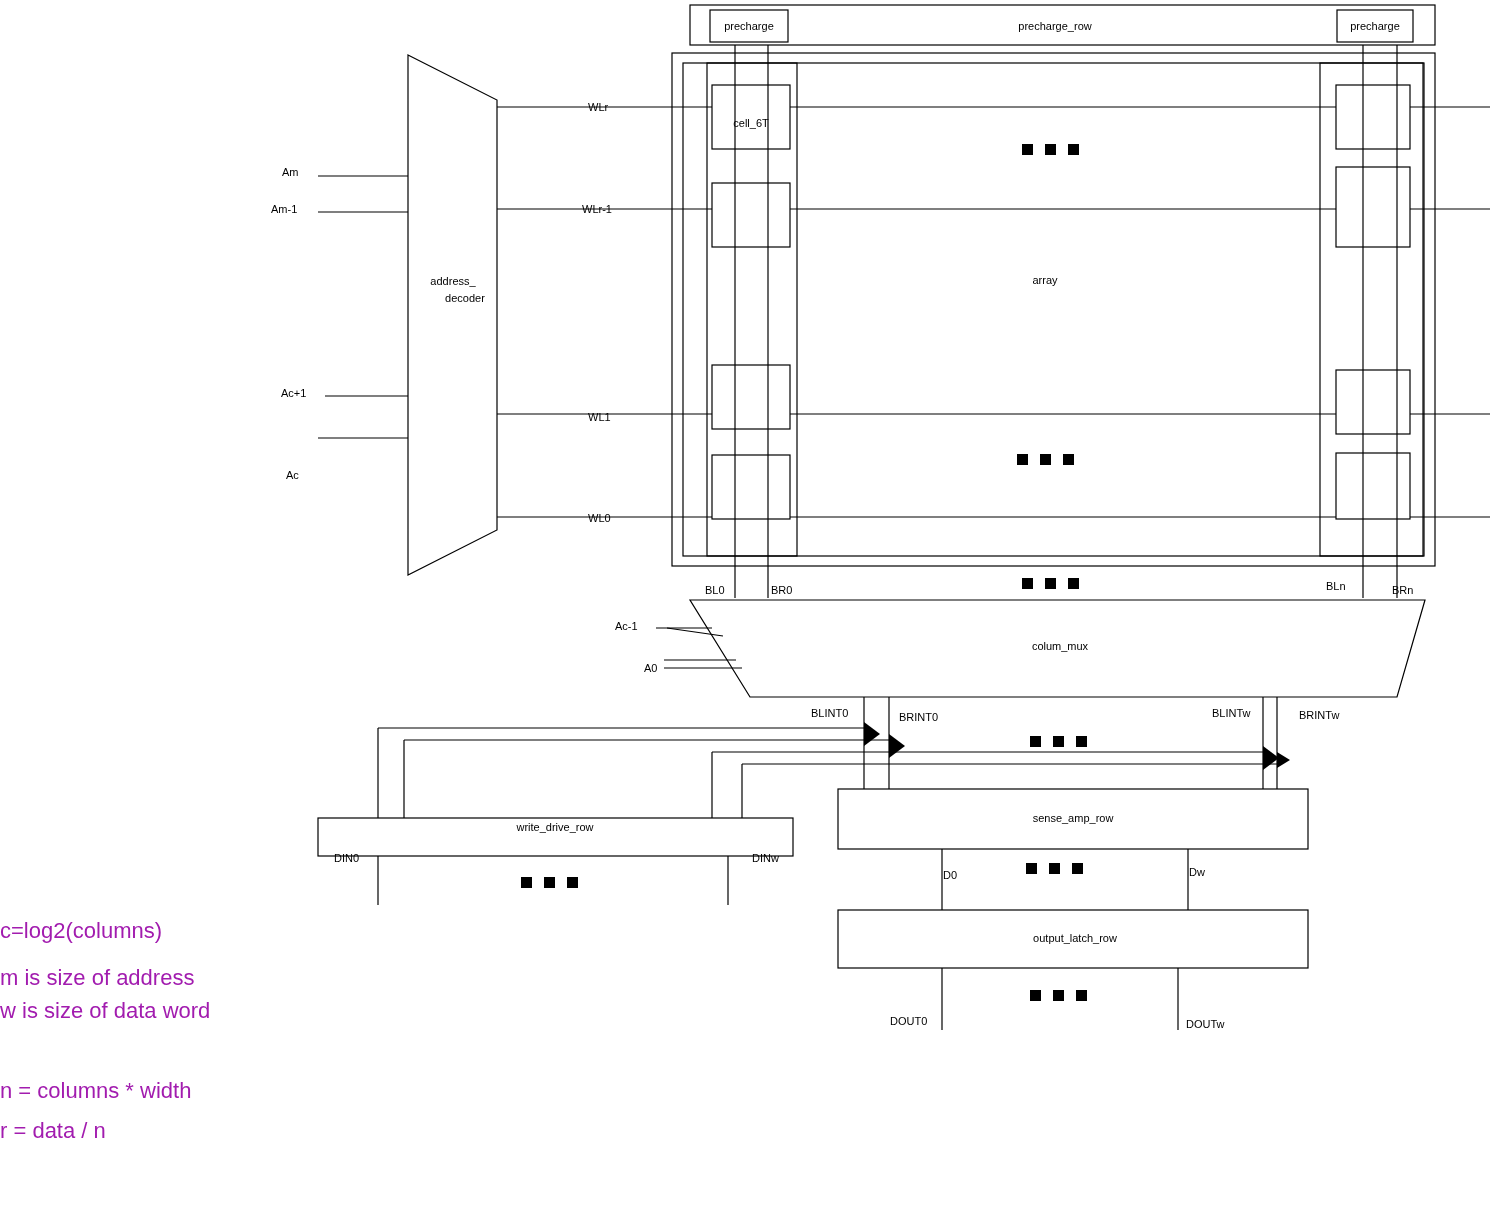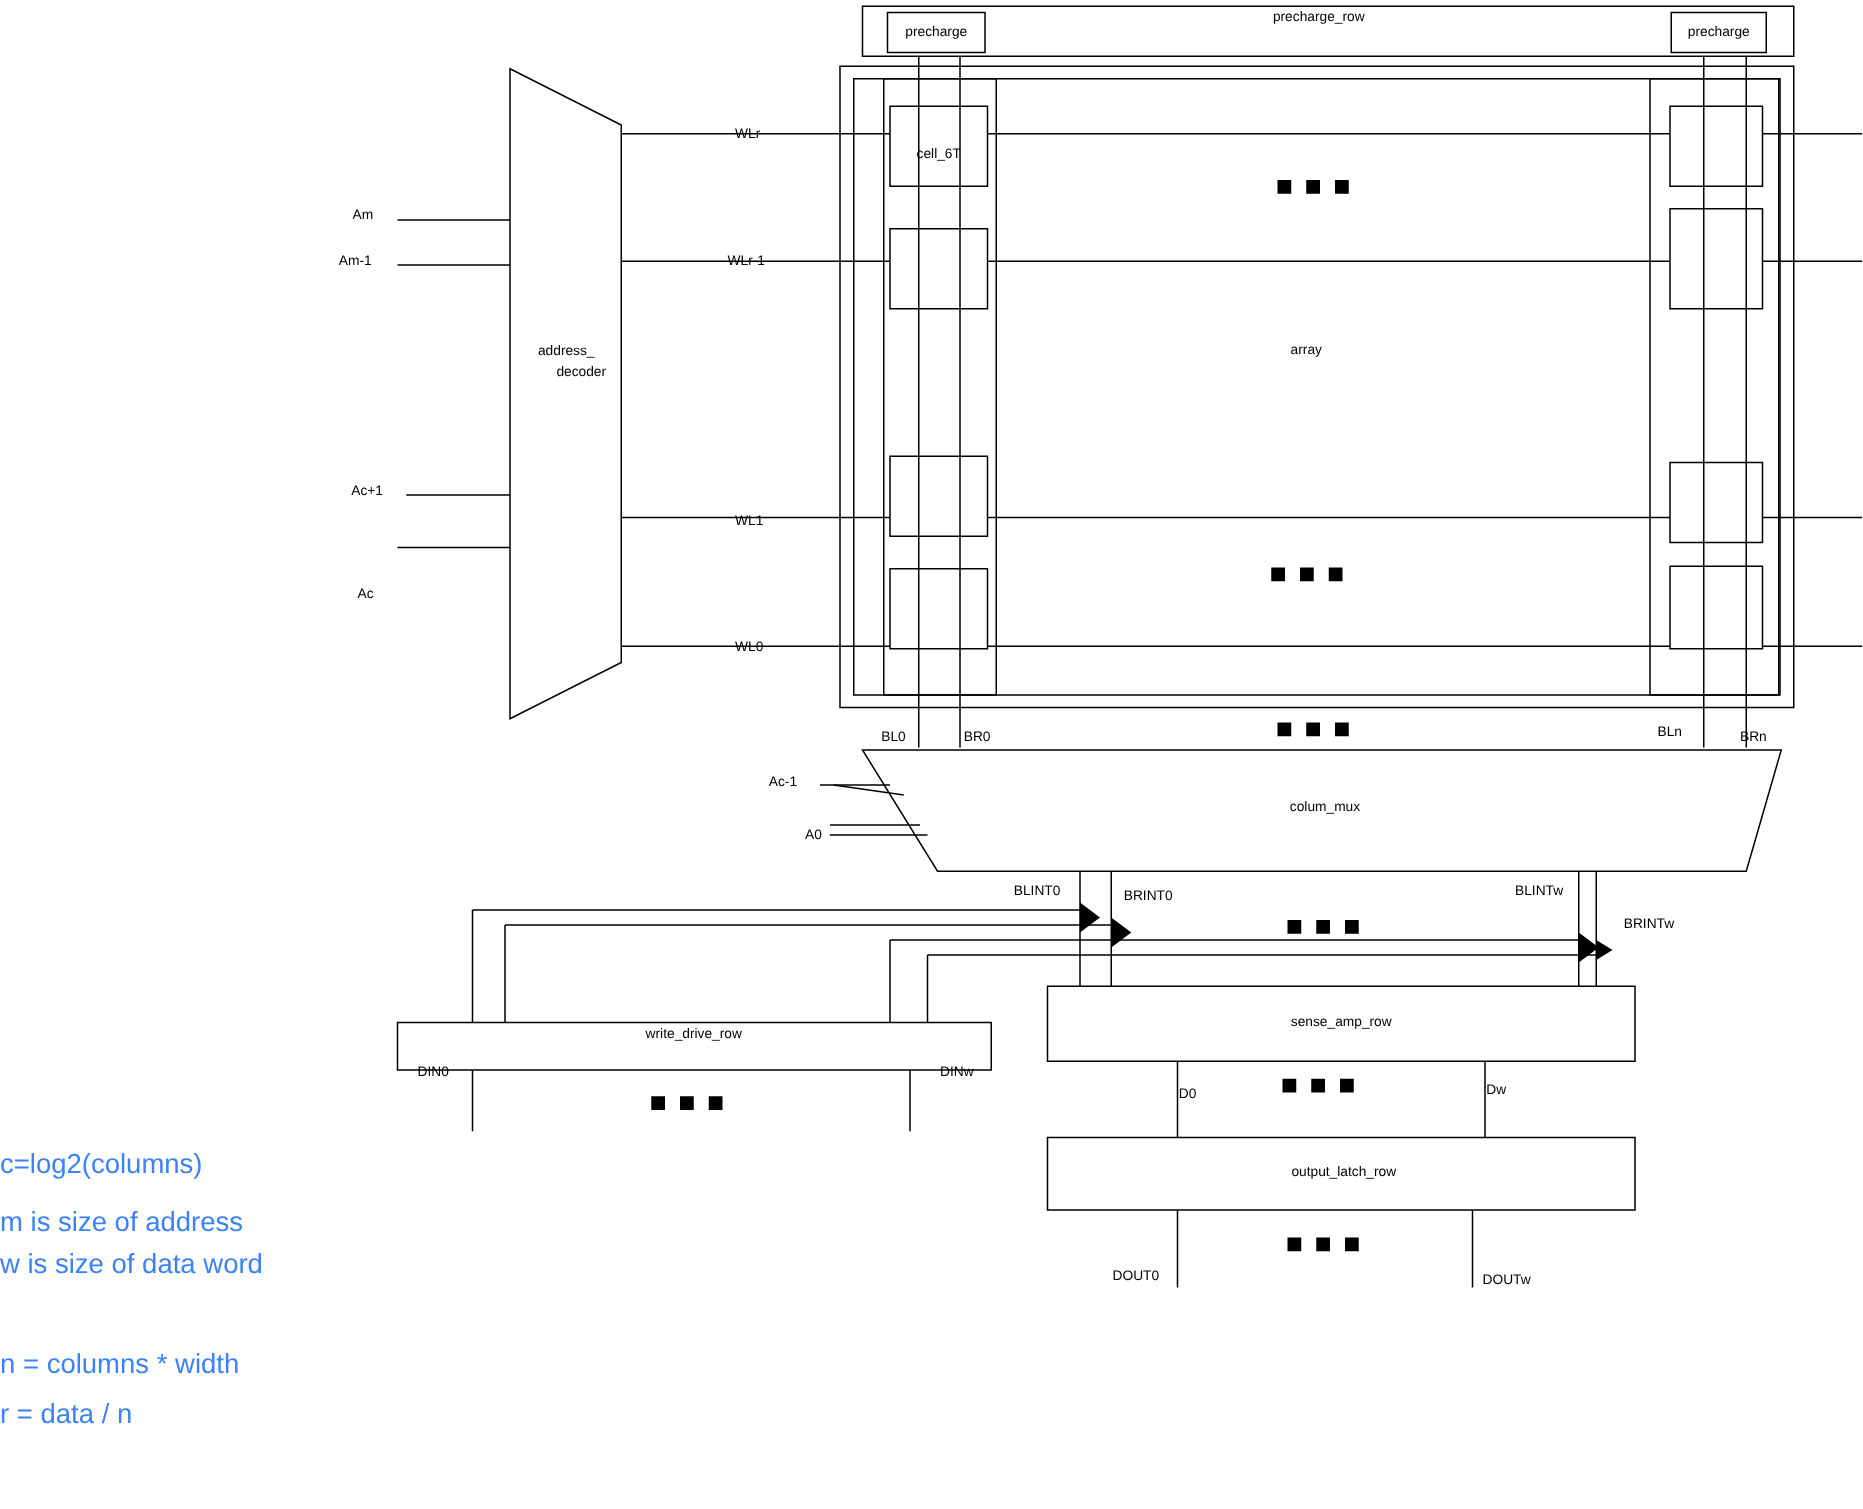--- a/index.html
+++ b/index.html
@@ -37,21 +37,21 @@
   }
   .dots i {
     display: block;
     width: 11px;
     height: 11px;
     background: #000;
   }
   .note {
     position: absolute;
     font-size: 22px;
-    color: #3b82f6;
+    color: #a21caf;
     white-space: nowrap;
   }
   svg.overlay {
     position: absolute;
     left: 0;
     top: 0;
     pointer-events: none;
   }
 </style>
 </head>
@@ -138,21 +138,21 @@
       <line x1="942" y1="849" x2="942" y2="910"></line>
       <line x1="1188" y1="849" x2="1188" y2="910"></line>
 
       <rect x="838" y="910" width="470" height="58" fill="#fff"></rect>
 
       <line x1="942" y1="968" x2="942" y2="1030"></line>
       <line x1="1178" y1="968" x2="1178" y2="1030"></line>
     </g>
   </svg>
 
-  <div class="lbl-c" style="left:960px; top:8px; width:190px;">precharge_row</div>
+  <div class="lbl-c" style="left:960px; top:20px; width:190px;">precharge_row</div>
   <div class="lbl-c" style="left:710px; top:20px; width:78px;">precharge</div>
   <div class="lbl-c" style="left:1337px; top:20px; width:76px;">precharge</div>
 
   <div class="lbl-c" style="left:410px; top:275px; width:86px;">address_</div>
   <div class="lbl-c" style="left:410px; top:292px; width:86px;padding-left:12px;">decoder</div>
 
   <div class="lbl" style="left:282px; top:166px;">Am</div>
   <div class="lbl" style="left:271px; top:203px;">Am-1</div>
   <div class="lbl" style="left:281px; top:387px;">Ac+1</div>
   <div class="lbl" style="left:286px; top:429px;margin-top:40px;">Ac</div>
@@ -186,21 +186,21 @@
   <div class="lbl" style="left:1326px; top:580px;">BLn</div>
   <div class="lbl" style="left:1392px; top:584px;">BRn</div>
 
   <div class="lbl-c" style="left:985px; top:640px; width:150px;">colum_mux</div>
   <div class="lbl" style="left:615px; top:620px;">Ac-1</div>
   <div class="lbl" style="left:644px; top:662px;">A0</div>
 
   <div class="lbl" style="left:811px; top:707px;">BLINT0</div>
   <div class="lbl" style="left:899px; top:711px;">BRINT0</div>
   <div class="lbl" style="left:1212px; top:707px;">BLINTw</div>
-  <div class="lbl" style="left:1299px; top:709px;margin-top:24px;">BRINTw</div>
+  <div class="lbl" style="left:1299px; top:709px;">BRINTw</div>
 
   <div class="dots" style="left:1030px; top:736px;">
     <i></i>
       <i></i>
       <i></i>
   </div>
 
   <div class="lbl-c" style="left:460px; top:821px; width:190px;">write_drive_row</div>
   <div class="lbl" style="left:334px; top:852px;">DIN0</div>
   <div class="lbl" style="left:752px; top:852px;">DINw</div>

